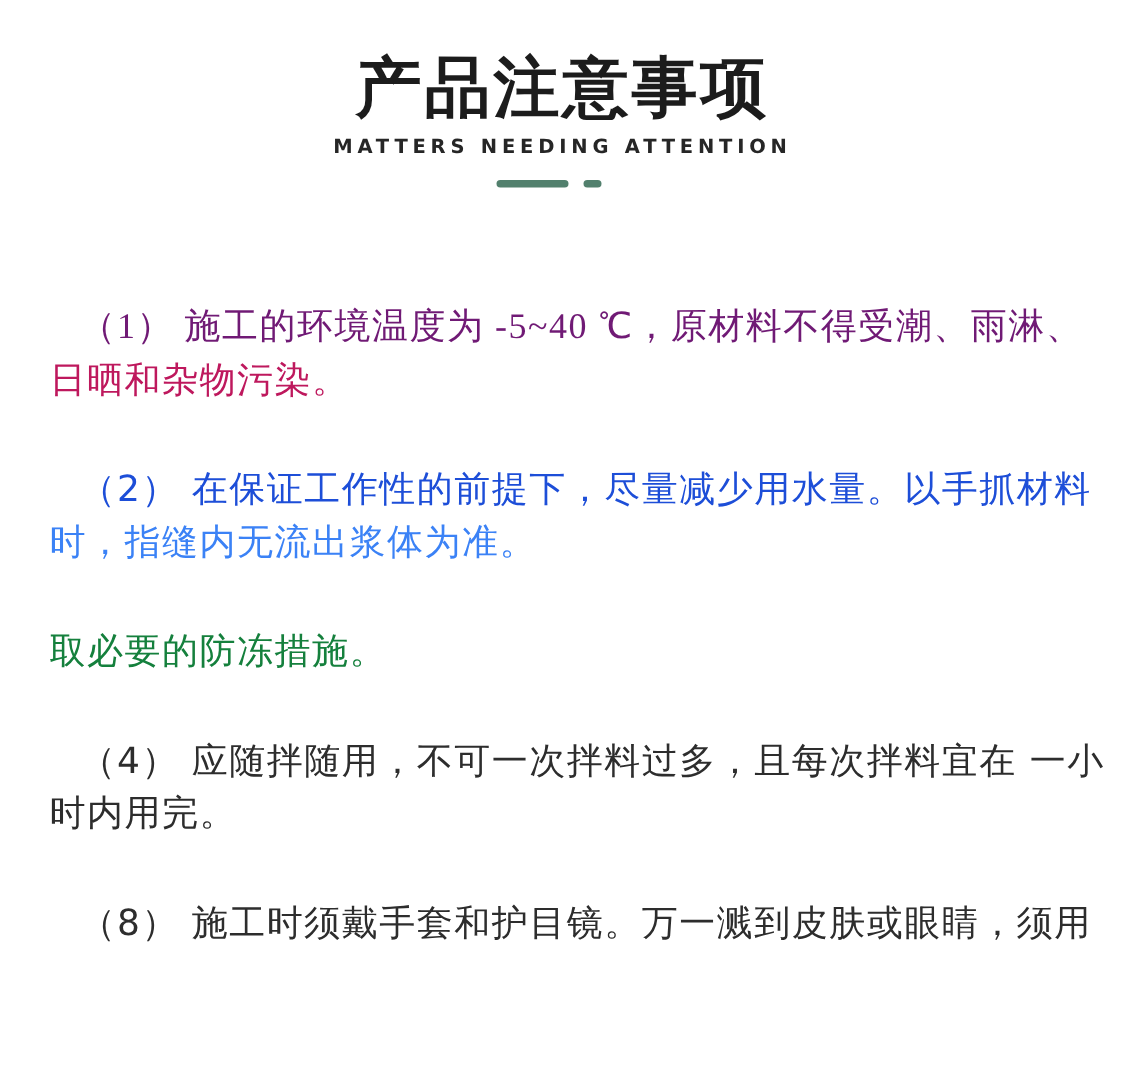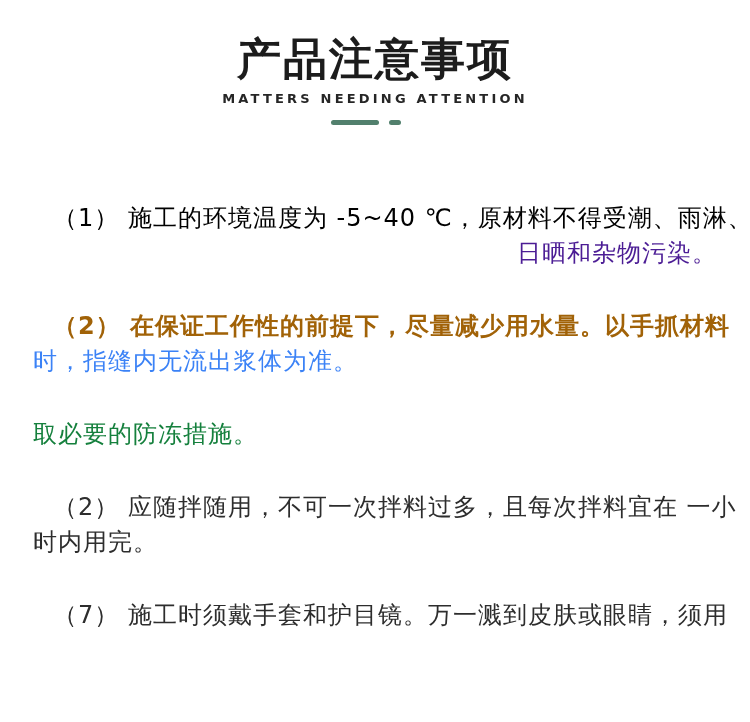--- a/index.html
+++ b/index.html
@@ -80,36 +80,36 @@
     <div class="subtitle">MATTERS NEEDING ATTENTION</div>
     <div class="bars">
       <span class="bar long" style="background: rgb(82, 128, 109);"></span>
       <span class="bar short" style="background: rgb(82, 128, 109);"></span>
     </div>
   </div>
 
   <div class="notices">
 
     <p class="notice">
-      <span class="ln indent" style="color: #000000;">（1） 施工的环境温度为 -5~40 ℃，原材料不得受潮、雨淋、</span>
-      <span class="ln" style="color: #4c1d95; text-align: right;">日晒和杂物污染。</span>
+      <span class="ln indent" style="color: #701a75; font-family: Liberation Serif, serif;">（1） 施工的环境温度为 -5~40 ℃，原材料不得受潮、雨淋、</span>
+      <span class="ln" style="color: #be185d;">日晒和杂物污染。</span>
     </p>
 
     <p class="notice">
-      <span class="ln indent" style="color: #a16207; font-weight: bold;">（2） 在保证工作性的前提下，尽量减少用水量。以手抓材料</span>
+      <span class="ln indent" style="color: #1d4ed8;">（2） 在保证工作性的前提下，尽量减少用水量。以手抓材料</span>
       <span class="ln" style="color: #3b82f6;">时，指缝内无流出浆体为准。</span>
     </p>
 
     <p class="notice">
       <span class="ln" style="color: #15803d;">取必要的防冻措施。</span>
     </p>
 
     <p class="notice">
-      <span class="ln indent" style="color: rgb(45, 45, 45);">（2） 应随拌随用，不可一次拌料过多，且每次拌料宜在 一小</span>
+      <span class="ln indent" style="color: rgb(45, 45, 45);">（4） 应随拌随用，不可一次拌料过多，且每次拌料宜在 一小</span>
       <span class="ln" style="color: rgb(45, 45, 45);">时内用完。</span>
     </p>
 
     <p class="notice">
-      <span class="ln indent" style="color: rgb(45, 45, 45);">（7） 施工时须戴手套和护目镜。万一溅到皮肤或眼睛，须用</span>
+      <span class="ln indent" style="color: rgb(45, 45, 45);">（8） 施工时须戴手套和护目镜。万一溅到皮肤或眼睛，须用</span>
     </p>
 
   </div>
 </div>
 
 </body></html>

